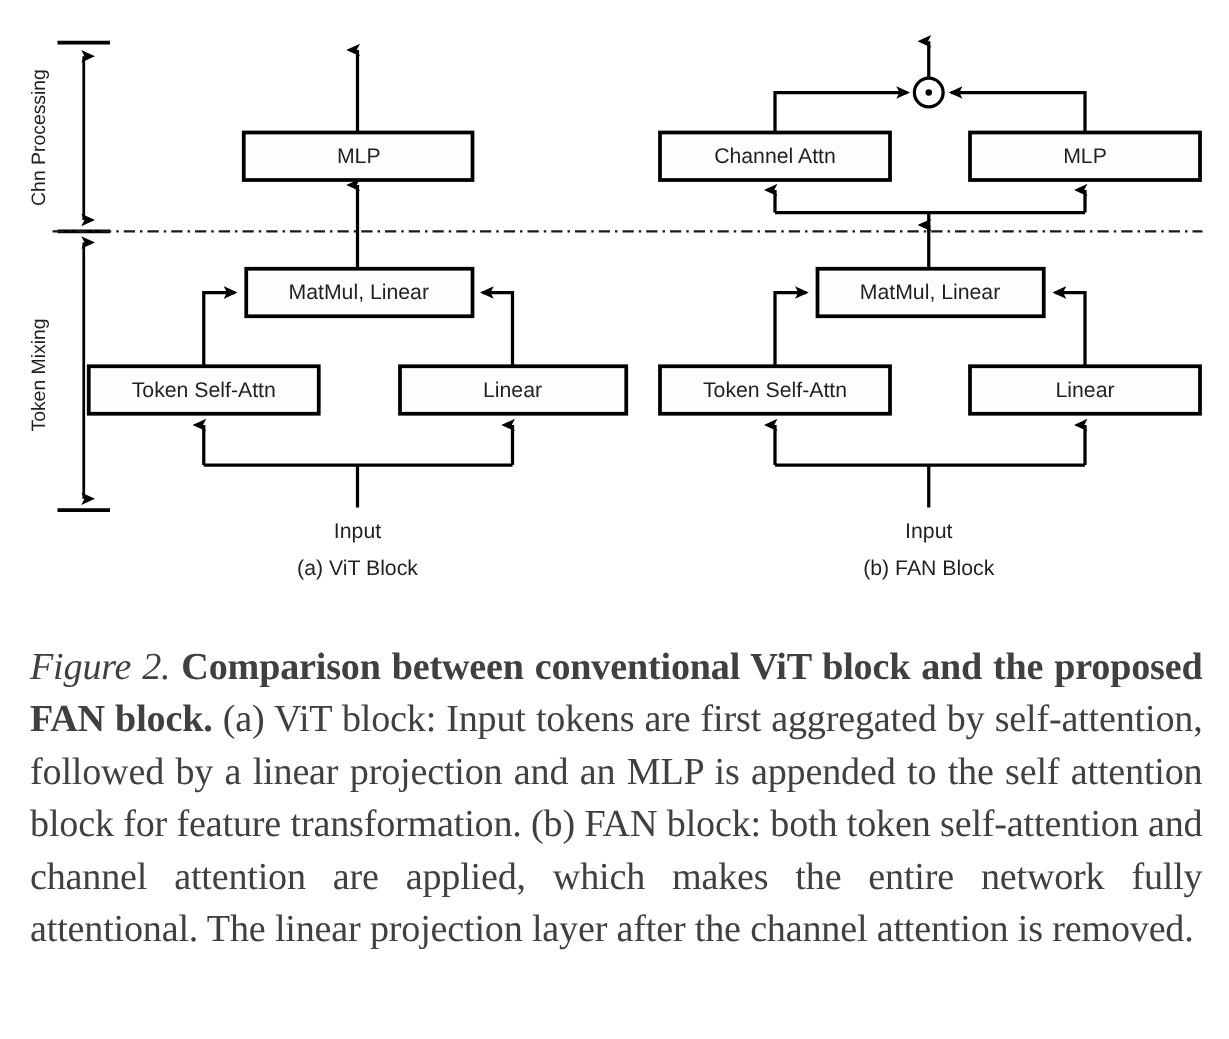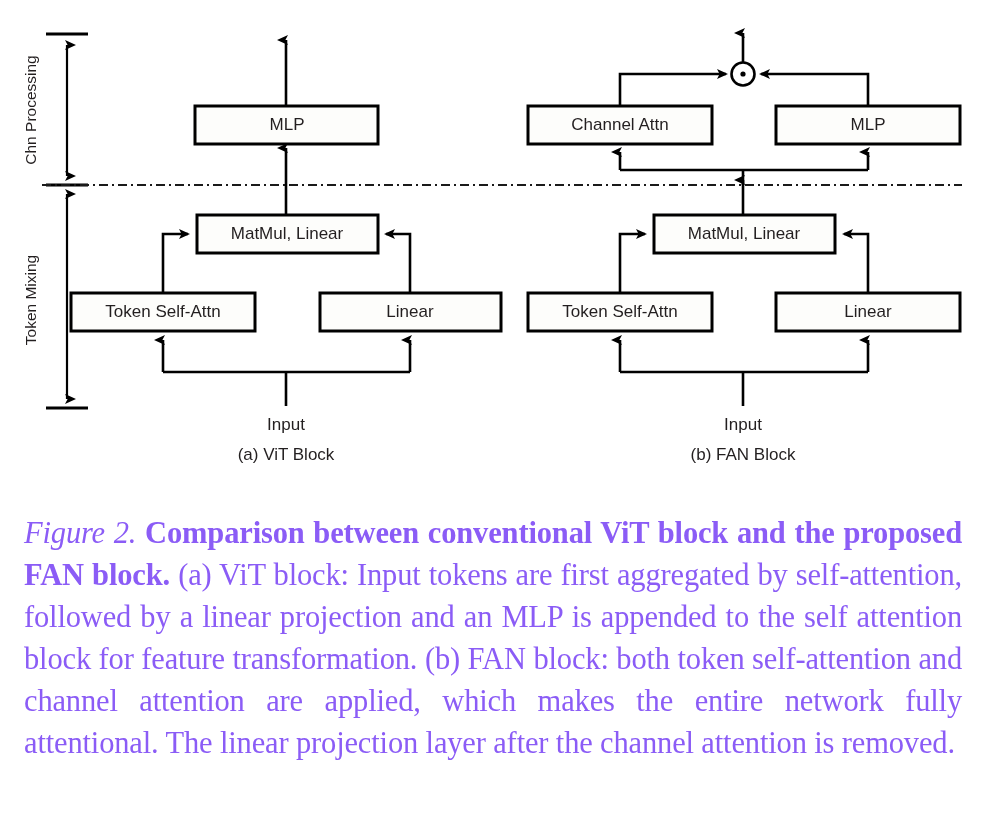--- a/index.html
+++ b/index.html
@@ -83,21 +83,21 @@
 
   
   #caption {
     position: absolute;
     left: 24px;
     top: 512px;
     width: 938px;
     font-family: "Liberation Serif", serif;
     font-size: 30.5px;
     line-height: 42px;
-    color: #8b5cf6;
+    color: #404040;
     text-align: justify;
     text-justify: inter-word;
     letter-spacing: -0.15px;
   }
   #caption .fig-num {
     font-style: italic;
     font-weight: normal;
   }
   #caption .fig-title {
     font-weight: bold;

